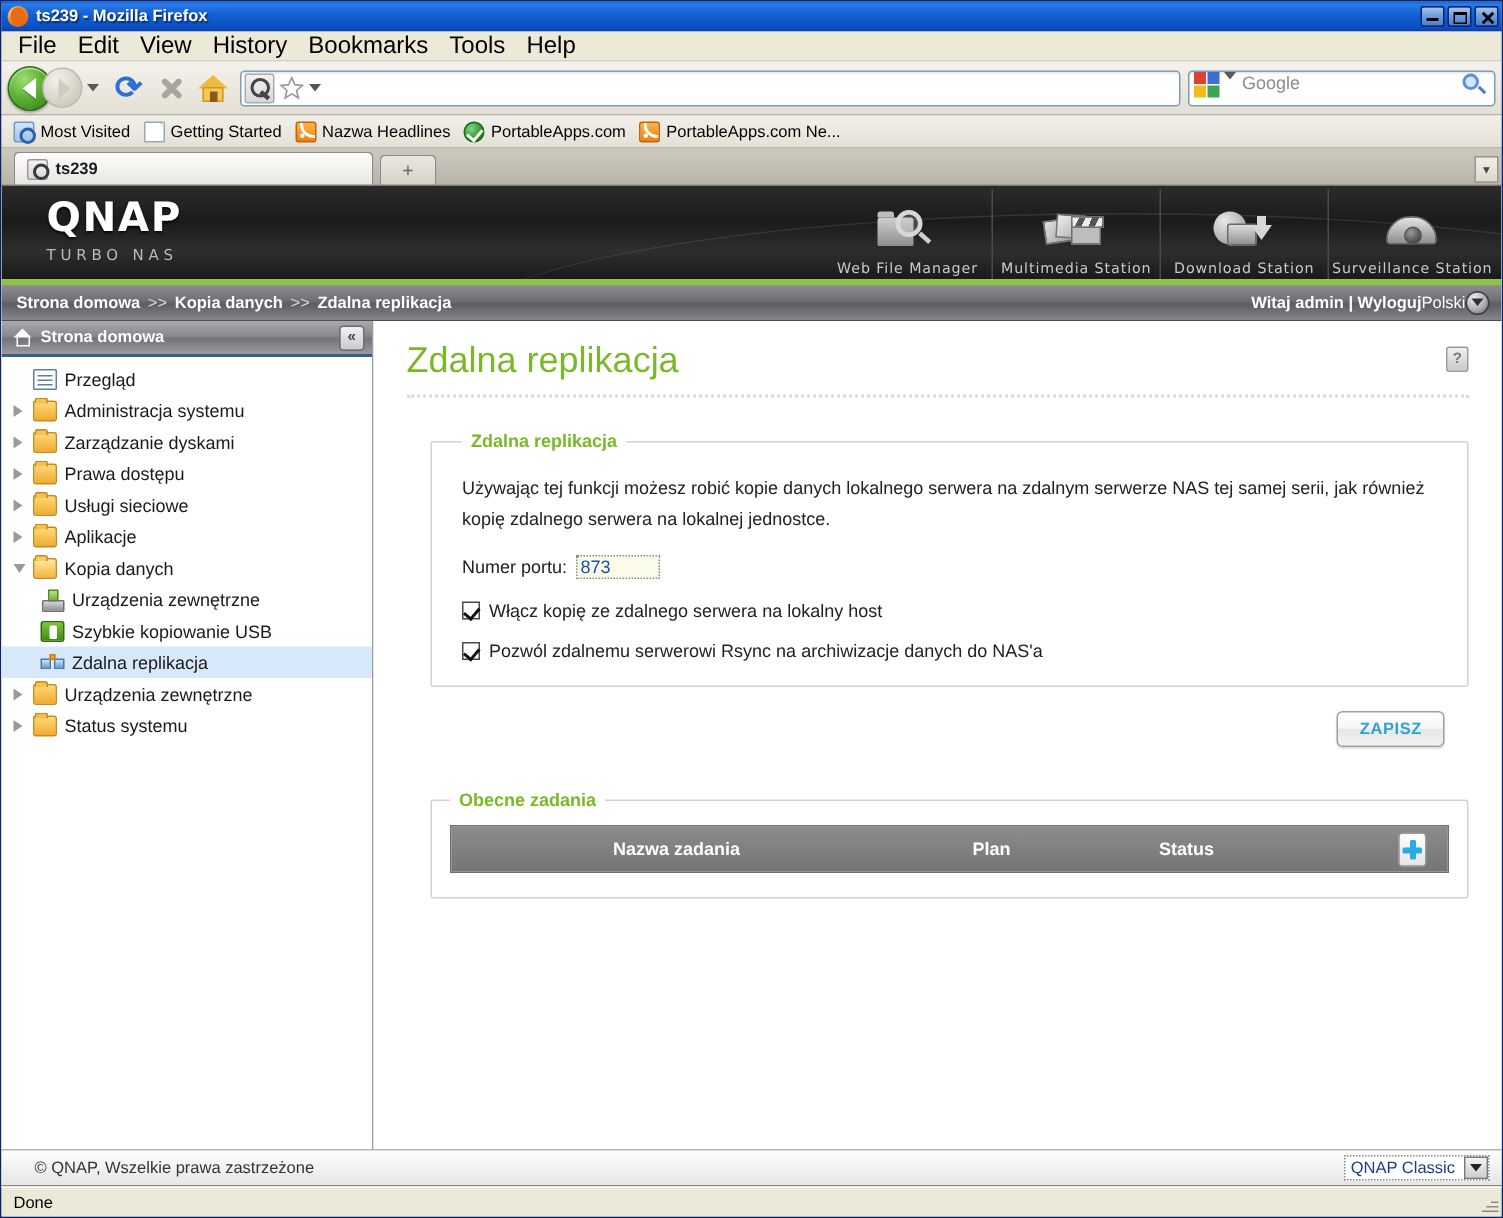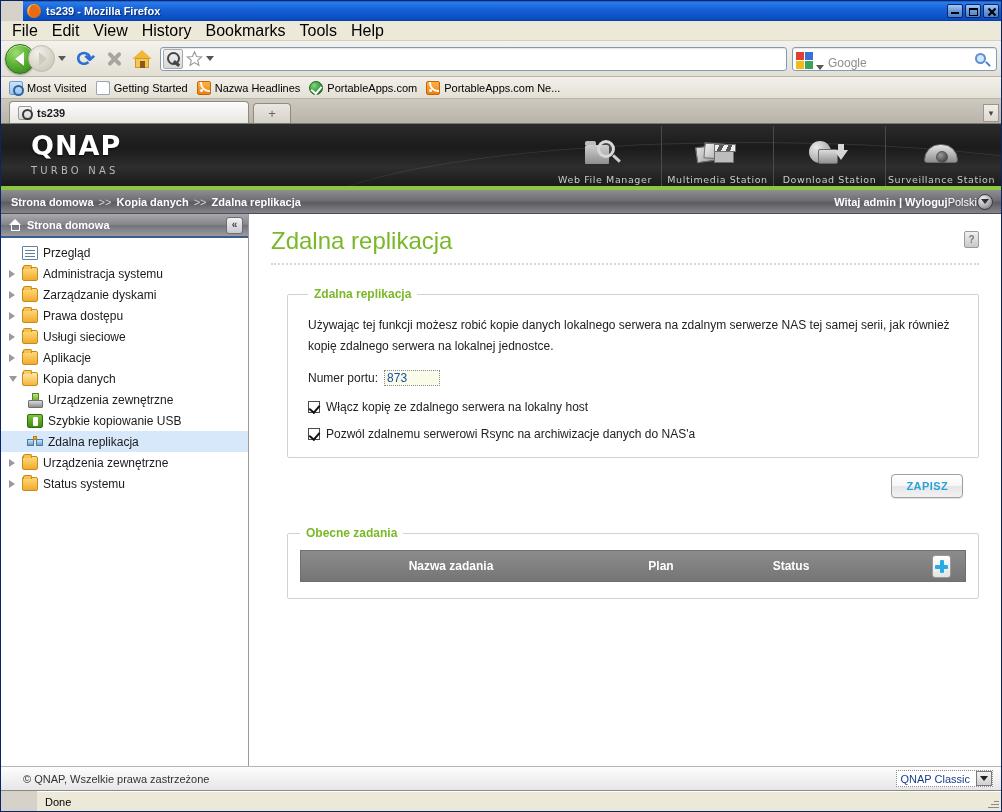--- a/index.html
+++ b/index.html
@@ -21,21 +21,20 @@
   }
 
   
   .titlebar {
     height: 20px;
     background: linear-gradient(to bottom,#0a5ad4 0%,#2a7ce8 8%,#1661d8 40%,#0a4cc0 92%,#083a9c 100%);
     display: flex; align-items: center;
     padding: 0 2px 0 3px;
     color: #fff;
     flex: 0 0 auto;
-    margin-left: 22px;
   }
   .titlebar .ficon {
     width: 16px; height: 16px; margin-right: 4px;
     position: relative; flex: 0 0 auto;
   }
   .titlebar .ficon .globe {
     position:absolute; left:1px; top:1px; width:14px; height:14px;
     border-radius:50%;
     background: radial-gradient(circle at 30% 28%, #ffd89a 0%, #f28c20 45%, #c2540a 100%);
   }
@@ -139,21 +138,21 @@
     width:18px;height:18px;margin-right:2px;flex:0 0 auto;
     color:#fff; font-size:17px; line-height:17px; text-align:center;
     -webkit-text-stroke: 0px;
   }
   .star svg { display:block; }
   .urlcaret { width:0;height:0;border-left:4px solid transparent;border-right:4px solid transparent;border-top:5px solid #555; margin-right:7px;}
 
   .searchbar {
     width: 205px; height:24px; background:#fff;
     border:1px solid #7f9db9; border-radius:3px;
-    display:flex; align-items:flex-end; flex:0 0 auto;
+    display:flex; align-items:flex-start; flex:0 0 auto;
     box-shadow: inset 0 1px 1px rgba(0,0,0,.10);
   }
   .glogo { width:18px;height:18px;margin:0 2px 0 3px; position:relative; flex:0 0 auto;}
   .glogo span{position:absolute;width:8px;height:8px;}
   .glogo .r{background:#e0402f;left:0;top:0;}
   .glogo .b{background:#3b6fd4;left:9px;top:0;}
   .glogo .y{background:#f2bb19;left:0;top:9px;}
   .glogo .g{background:#3aa655;left:9px;top:9px;}
   .searchtext { flex:1 1 auto; font-size:12px; color:#8c8c8c; }
   .mag { width:18px;height:18px;margin-right:4px; position:relative; flex:0 0 auto;}
@@ -434,21 +433,21 @@
     width:16px;height:15px; background:linear-gradient(to bottom,#f2f2f2,#cfcfcf);
     border:1px solid #7a7a7a; display:flex;align-items:center;justify-content:center;
   }
   .themesel .tbtn i{width:0;height:0;border-left:4px solid transparent;border-right:4px solid transparent;border-top:5px solid #222;}
 
   
   .statusbar {
     height: 20px; flex:0 0 auto;
     background:#ece9d8; border-top:1px solid #fff;
     display:flex; align-items:center; padding-left:8px;
-    font-size:11px; color:#000; position:relative;margin-left:36px;
+    font-size:11px; color:#000; position:relative;
   }
   .grip { position:absolute; right:2px; bottom:2px; width:12px;height:12px;}
   .grip i{position:absolute;right:0;background:#8a8a82;height:1px;}
   .grip i:nth-child(1){bottom:1px;width:11px;}
   .grip i:nth-child(2){bottom:4px;width:8px;}
   .grip i:nth-child(3){bottom:7px;width:5px;}
 </style>
 </head>
 <body>
 

